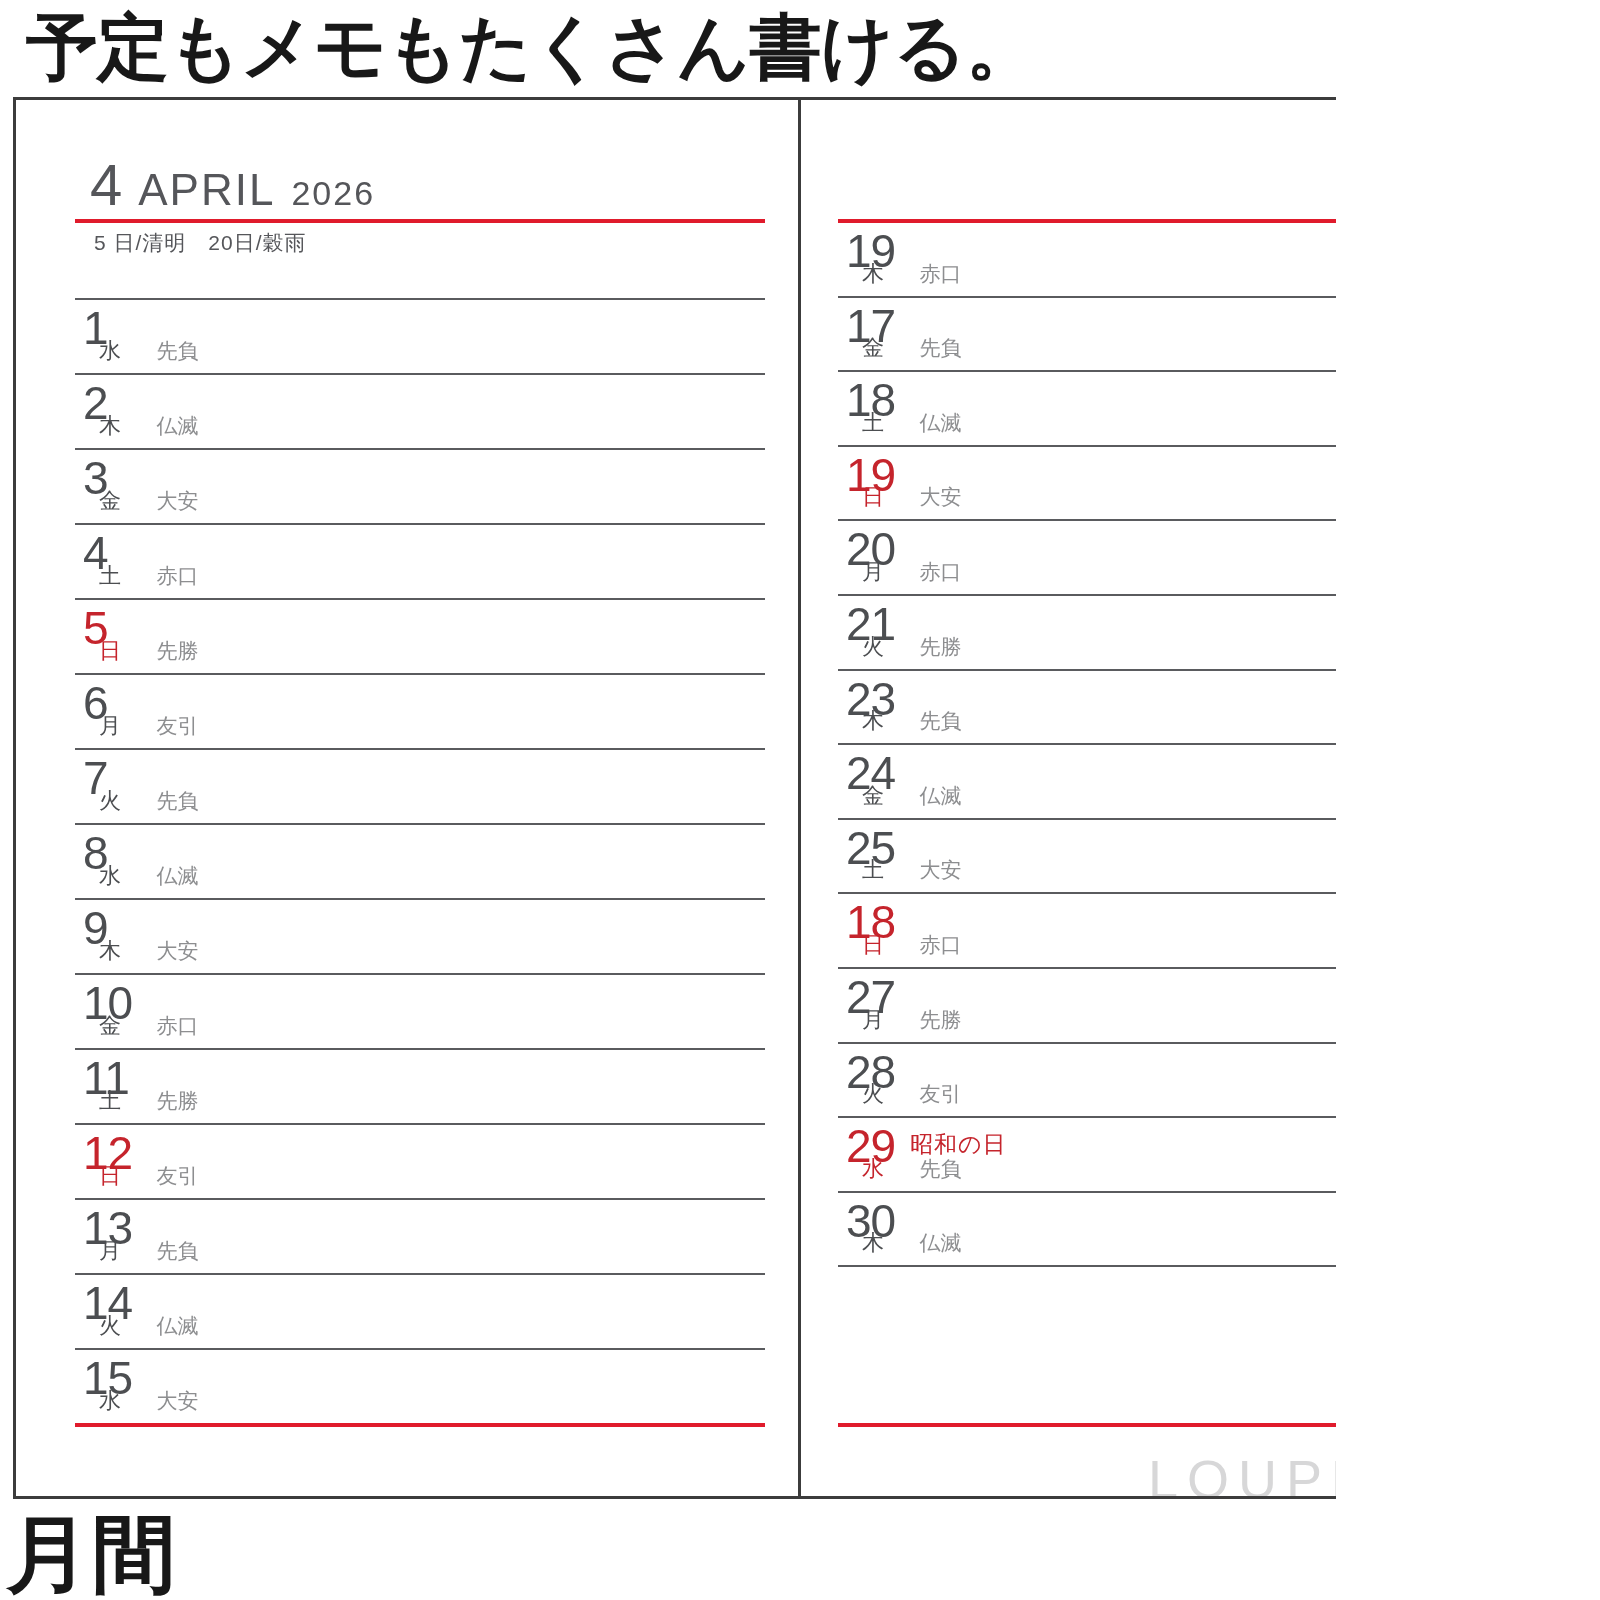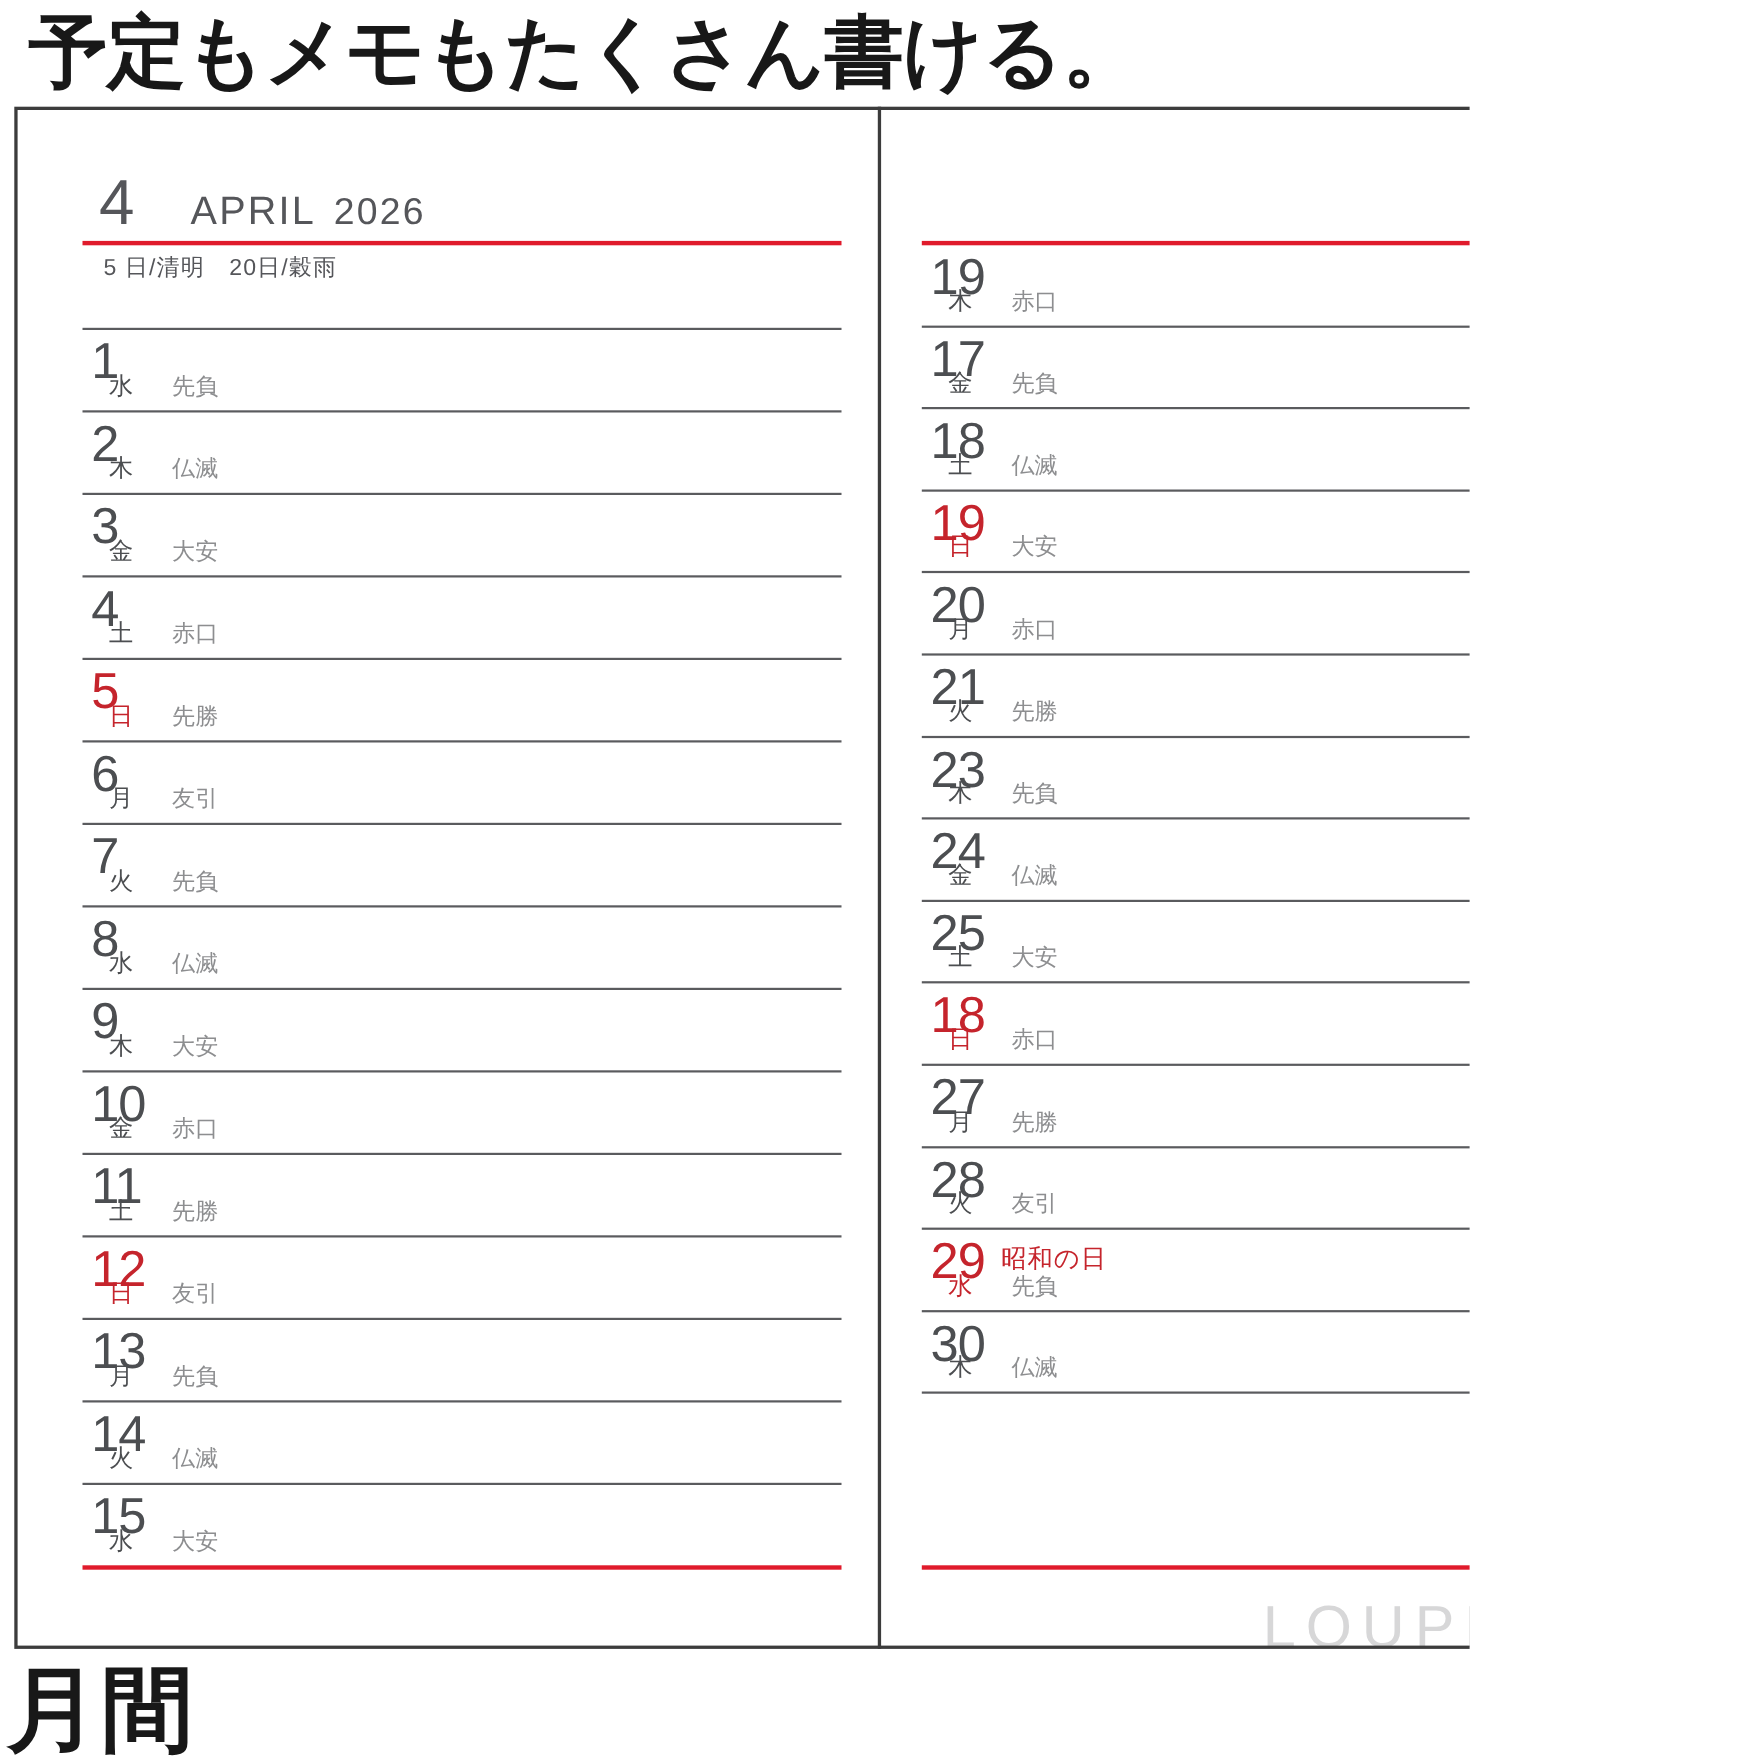--- a/index.html
+++ b/index.html
@@ -35,21 +35,21 @@
     width:3px;height:1402px;
     background:var(--frame);
   }
   
   .month-header{
     position:absolute;left:90px;top:156px;
     display:flex;align-items:baseline;gap:16px;
     color:var(--ink-mid);white-space:nowrap;
   }
   .m-num{font-size:58px;line-height:1;}
-  .m-name{font-size:36px;letter-spacing:2px;margin-left:35px;}
+  .m-name{font-size:44px;letter-spacing:2px;}
   .m-year{font-size:34px;letter-spacing:2px;}
   .solar-terms{
     position:absolute;left:94px;top:229px;
     font-size:21px;color:var(--ink-mid);
     letter-spacing:1px;white-space:nowrap;
   }
   
   .trad-month{
     position:absolute;left:838px;top:166px;width:690px;
     text-align:right;font-size:38px;color:var(--ink-mid);

